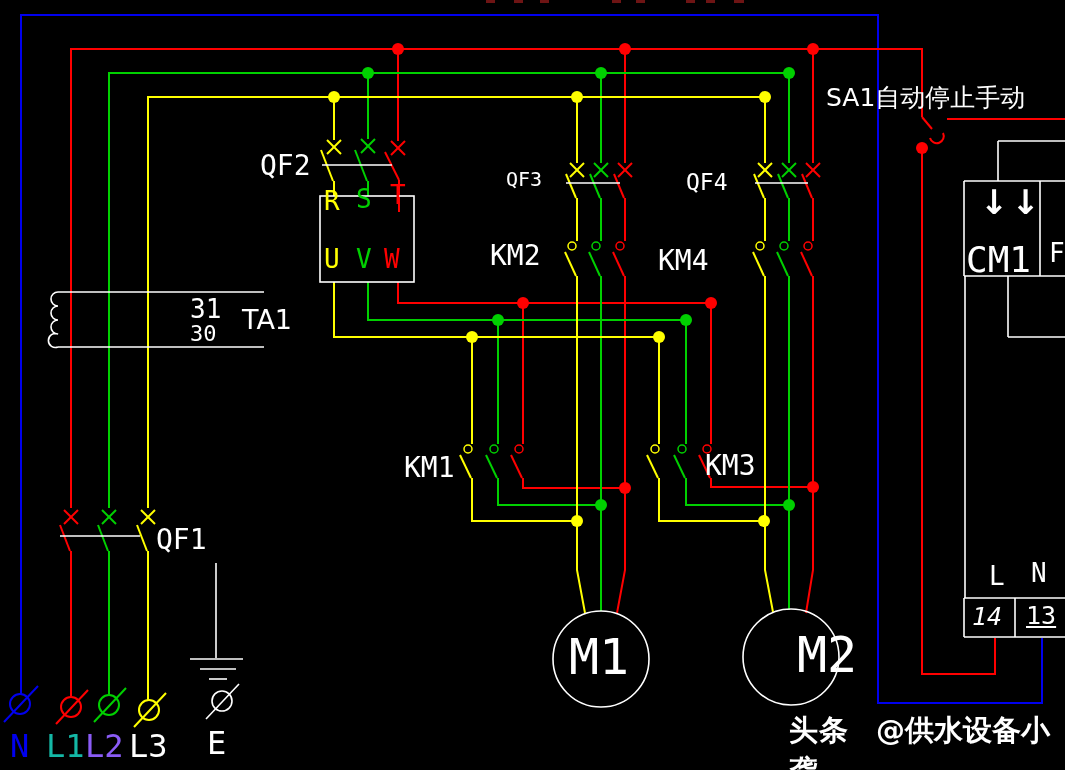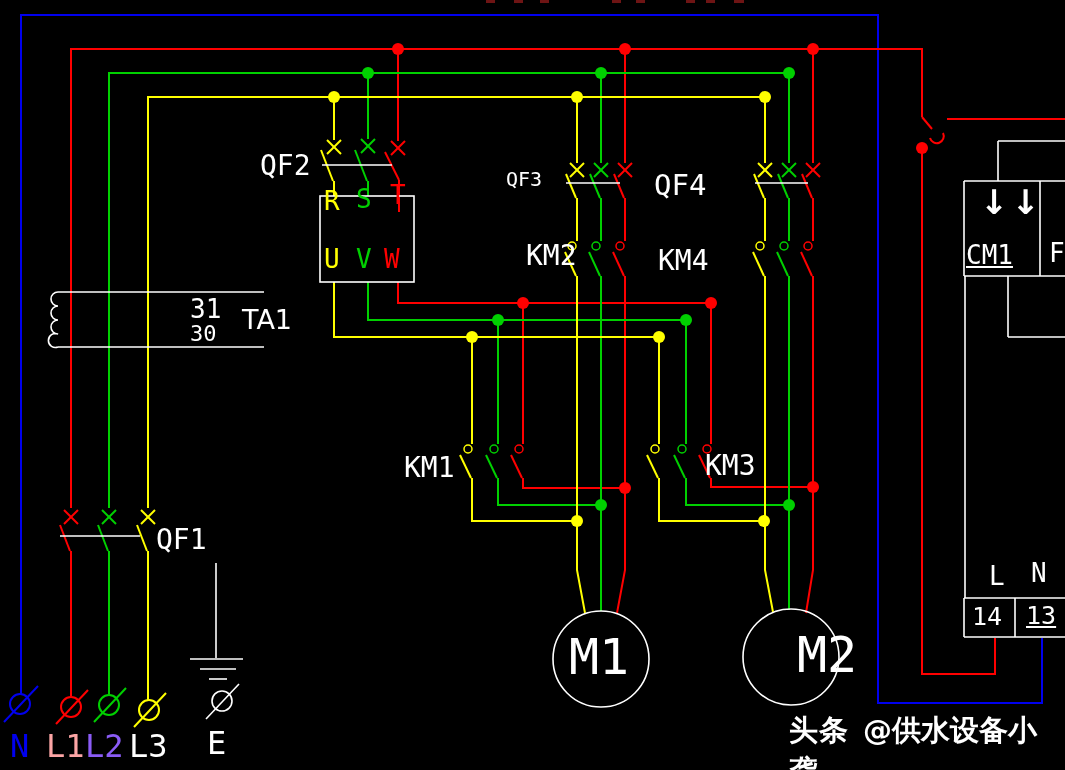--- a/index.html
+++ b/index.html
@@ -4,21 +4,21 @@
 <style>
   html,body{margin:0;padding:0;background:#000;}
   #canvas{position:relative;width:1065px;height:770px;background:#000;overflow:hidden;
           font-family:"DejaVu Sans Mono", monospace;}
   #wires{position:absolute;left:0;top:0;}
   .lbl{position:absolute;white-space:pre;line-height:1;color:#fff;
        font-family:"DejaVu Sans Mono", monospace;}
   .cjk{font-family:"DejaVu Sans", sans-serif;}
   .wm{position:absolute;left:789px;top:711px;font-size:29px;font-weight:700;color:#fff;
       font-family:"DejaVu Sans", sans-serif;text-shadow:0 0 3px #000;}
-  .wm b{font-weight:900;margin-right:14px;letter-spacing:1px;}
+  .wm b{font-weight:900;margin-right:27px;letter-spacing:1px;}
 </style>
 </head>
 <body>
 
 <div id="canvas">
 
 <svg id="wires" width="1065" height="770" viewBox="0 0 1065 770">
 
   <g fill="#6e1414">
     <rect x="486" y="0" width="9" height="3"></rect>
@@ -253,52 +253,53 @@
       <line x1="964" y1="598" x2="1065" y2="598"></line>
       <line x1="964" y1="637" x2="1065" y2="637"></line>
       <line x1="964" y1="598" x2="964" y2="637"></line>
       <line x1="1015" y1="598" x2="1015" y2="637"></line>
     </g>
   </g>
 </svg>
 
 <div class="lbl" style="left:260px;top:152px;font-size:28px;">QF2</div>
 <div class="lbl" style="left:506px;top:169px;font-size:20px;">QF3</div>
-<div class="lbl" style="left:654px;top:171px;font-size:29px;">QF4</div>
+<div class="lbl" style="left:686px;top:171px;font-size:23px;">QF4</div>
 <div class="lbl" style="left:156px;top:526px;font-size:28px;">QF1</div>
 
 <div class="lbl" style="left:404px;top:454px;font-size:28px;">KM1</div>
-<div class="lbl" style="left:526px;top:242px;font-size:28px;">KM2</div>
+<div class="lbl" style="left:490px;top:242px;font-size:28px;">KM2</div>
 <div class="lbl" style="left:705px;top:452px;font-size:28px;">KM3</div>
 <div class="lbl" style="left:658px;top:247px;font-size:28px;">KM4</div>
 
 <div class="lbl" style="left:190px;top:296px;font-size:26px;">31</div>
 <div class="lbl" style="left:190px;top:323px;font-size:22px;">30</div>
 <div class="lbl cjk" style="left:242px;top:306px;font-size:27px;font-weight:normal;">TA1</div>
 
 <div class="lbl" style="left:324px;top:188px;font-size:26px;color:#ffff00;">R</div>
 <div class="lbl" style="left:356px;top:186px;font-size:26px;color:#00d000;">S</div>
 <div class="lbl" style="left:390px;top:182px;font-size:26px;color:#ff0000;">T</div>
 <div class="lbl" style="left:324px;top:246px;font-size:26px;color:#ffff00;">U</div>
 <div class="lbl" style="left:356px;top:246px;font-size:26px;color:#00d000;">V</div>
 <div class="lbl" style="left:384px;top:246px;font-size:26px;color:#ff0000;">W</div>
 
 <div class="lbl" style="left:10px;top:730px;font-size:32px;color:#0000ee;">N</div>
-<div class="lbl" style="left:46px;top:730px;font-size:32px;color:#fca5a5;">L1</div>
+<div class="lbl" style="left:46px;top:730px;font-size:32px;color:#14b8a6;">L1</div>
 <div class="lbl" style="left:85px;top:730px;font-size:32px;color:#8b5cf6;">L2</div>
 <div class="lbl" style="left:129px;top:730px;font-size:32px;color:#ffffff;">L3</div>
 <div class="lbl" style="left:207px;top:727px;font-size:32px;">E</div>
 
 <div class="lbl" style="left:569px;top:632px;font-size:50px;">M1</div>
 <div class="lbl" style="left:758px;top:630px;font-size:50px;margin-left:39px;">M2</div>
 
+<div class="lbl cjk" style="left:826px;top:85px;font-size:25px;">SA1自动停止手动</div>
 
 <div class="lbl" style="left:980px;top:185px;font-size:34px;font-weight:bold;letter-spacing:3px;font-family:'DejaVu Sans',sans-serif;">↓↓</div>
-<div class="lbl" style="left:966px;top:242px;font-size:26px;text-decoration:underline;">CM1</div>
+<div class="lbl" style="left:966px;top:242px;font-size:36px;">CM1</div>
 <div class="lbl" style="left:1049px;top:240px;font-size:26px;">F</div>
 <div class="lbl" style="left:989px;top:563px;font-size:26px;">L</div>
 <div class="lbl" style="left:1031px;top:560px;font-size:26px;">N</div>
-<div class="lbl" style="left:972px;top:604px;font-size:25px;">14</div>
+<div class="lbl" style="left:972px;top:604px;font-size:25px;font-style:italic;">14</div>
 <div class="lbl" style="left:1026px;top:603px;font-size:25px;text-decoration:underline;">13</div>
 
 <div class="wm"><b>头条</b><span>@供水设备小龚</span></div>
 
 </div>
 
 </body></html>

